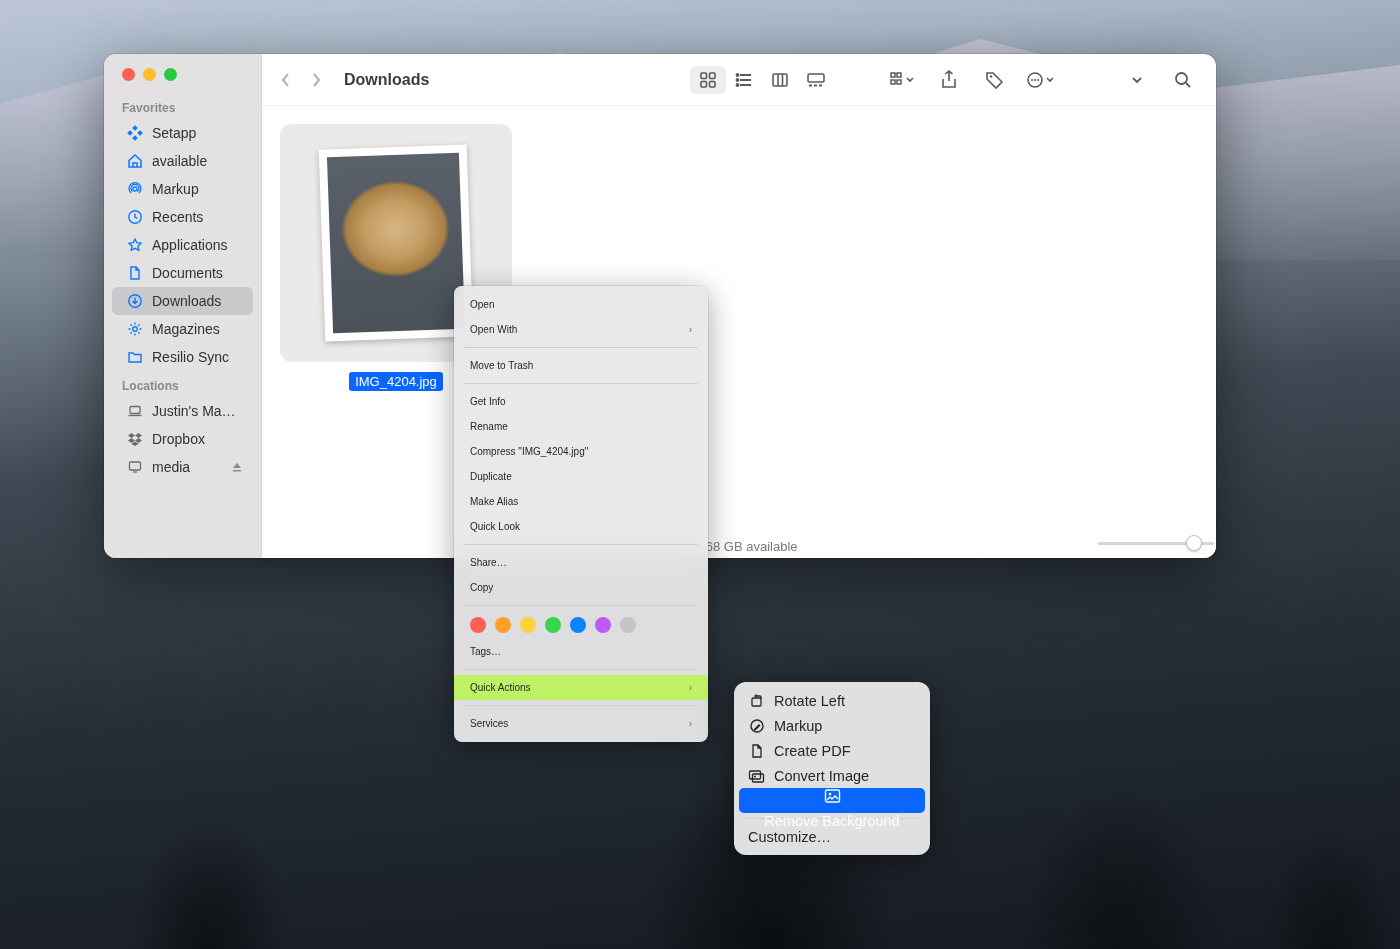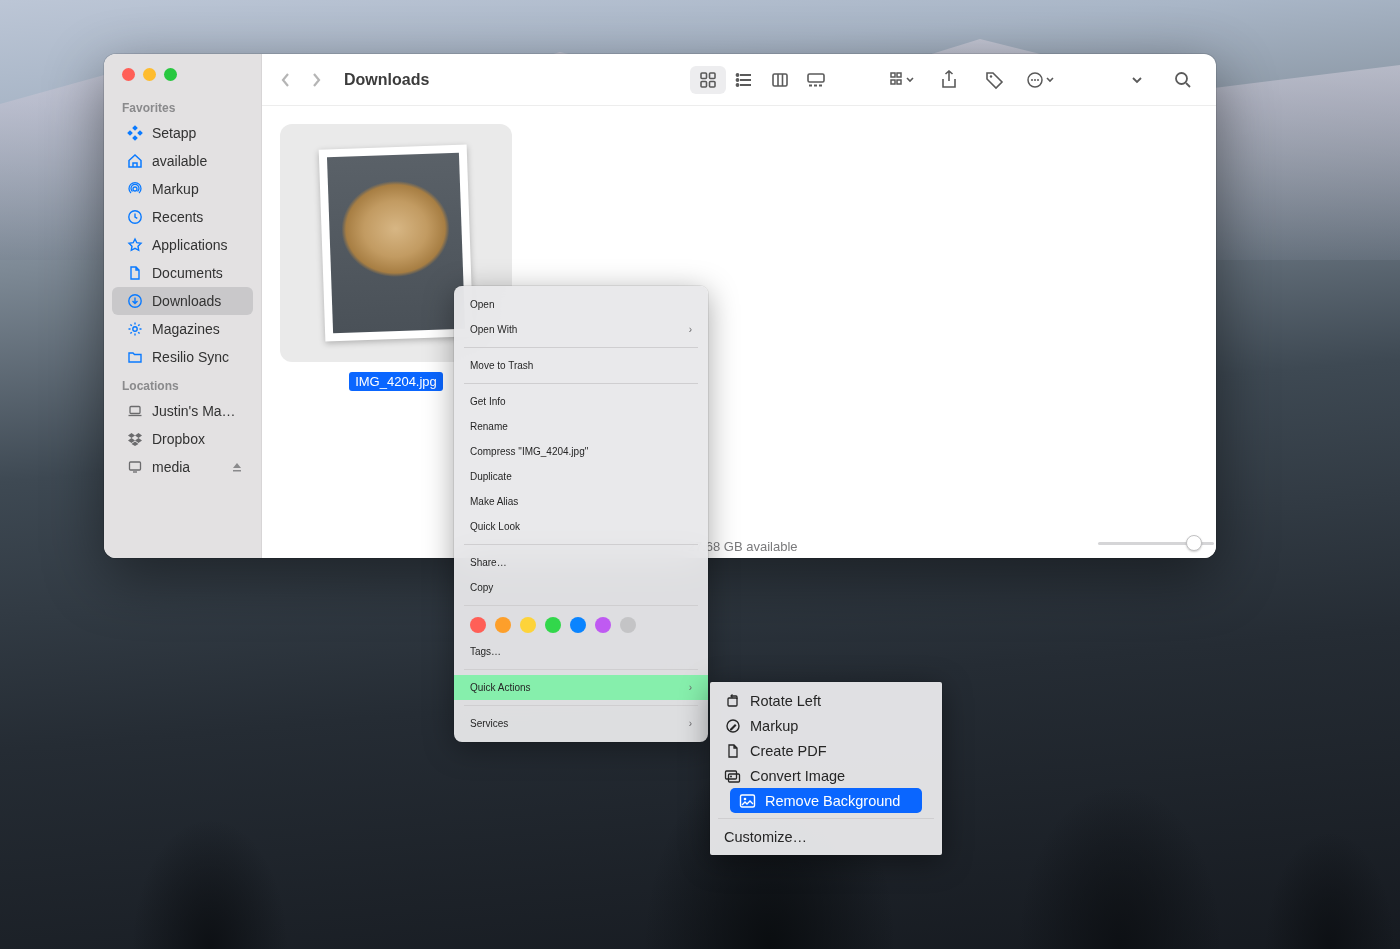--- a/index.html
+++ b/index.html
@@ -109,39 +109,39 @@
   
   .ctx {
     position:absolute; left:454px; top:286px; width:254px;
     background: rgba(232,232,234,0.95);
     backdrop-filter: blur(20px);
     border-radius:8px; padding:6px 0;
     box-shadow: 0 6px 30px rgba(0,0,0,0.35), 0 0 0 1px rgba(0,0,0,0.08);
     font-size:10px; color:#262626;
   }
   .ctx-item { height:25px; padding:0 16px; display:flex; align-items:center; justify-content:space-between;}
-  .ctx-item.hi { background:#86efac;gap:34px; }
+  .ctx-item.hi { background:#bef264;gap:34px; }
   .ctx-sep { height:1px; background:#cfced0; margin:5px 10px; }
   .ctx-tags { display:flex; gap:9px; padding:6px 16px; }
   .tag { width:16px;height:16px;border-radius:50%; }
   .tag.red{background:#ff5f57;} .tag.orange{background:#fd9f2b;}
   .tag.yellow{background:#fdd33a;} .tag.green{background:#32d74b;}
   .tag.blue{background:#0a84ff;} .tag.purple{background:#bf5af2;}
   .tag.gray{background:#c4c4c6;}
   .chev { color:#6a6a6c; }
 
   .submenu {
-    position:absolute; left:710px; top:682px; width:232px;
+    position:absolute; left:734px; top:682px; width:196px;
     background: rgba(232,232,234,0.96);
-    border-radius:2px; padding:6px 0;
+    border-radius:12px; padding:6px 0;
     box-shadow: 0 6px 30px rgba(0,0,0,0.4), 0 0 0 1px rgba(0,0,0,0.08);
     font-size:14.5px; color:#262626;
   }
   .sm-item { height:25px; padding:0 14px; display:flex; align-items:center; gap:9px;}
-  .sm-item.hi { background:#0a66ff; color:#fff; border-radius:5px; margin:0 20px; padding:0 9px;}
+  .sm-item.hi { background:#0a66ff; color:#fff; border-radius:5px; margin:0 5px; padding:0 9px;flex-direction:column;}
   .sm-icon { width:17px; height:17px; display:inline-flex; align-items:center; justify-content:center;}
   svg { display:block; }
 </style>
 </head>
 <body>
 
 <div class="desktop-bg">
   <div class="mountain"></div>
   <div class="trees"></div>
 </div>

